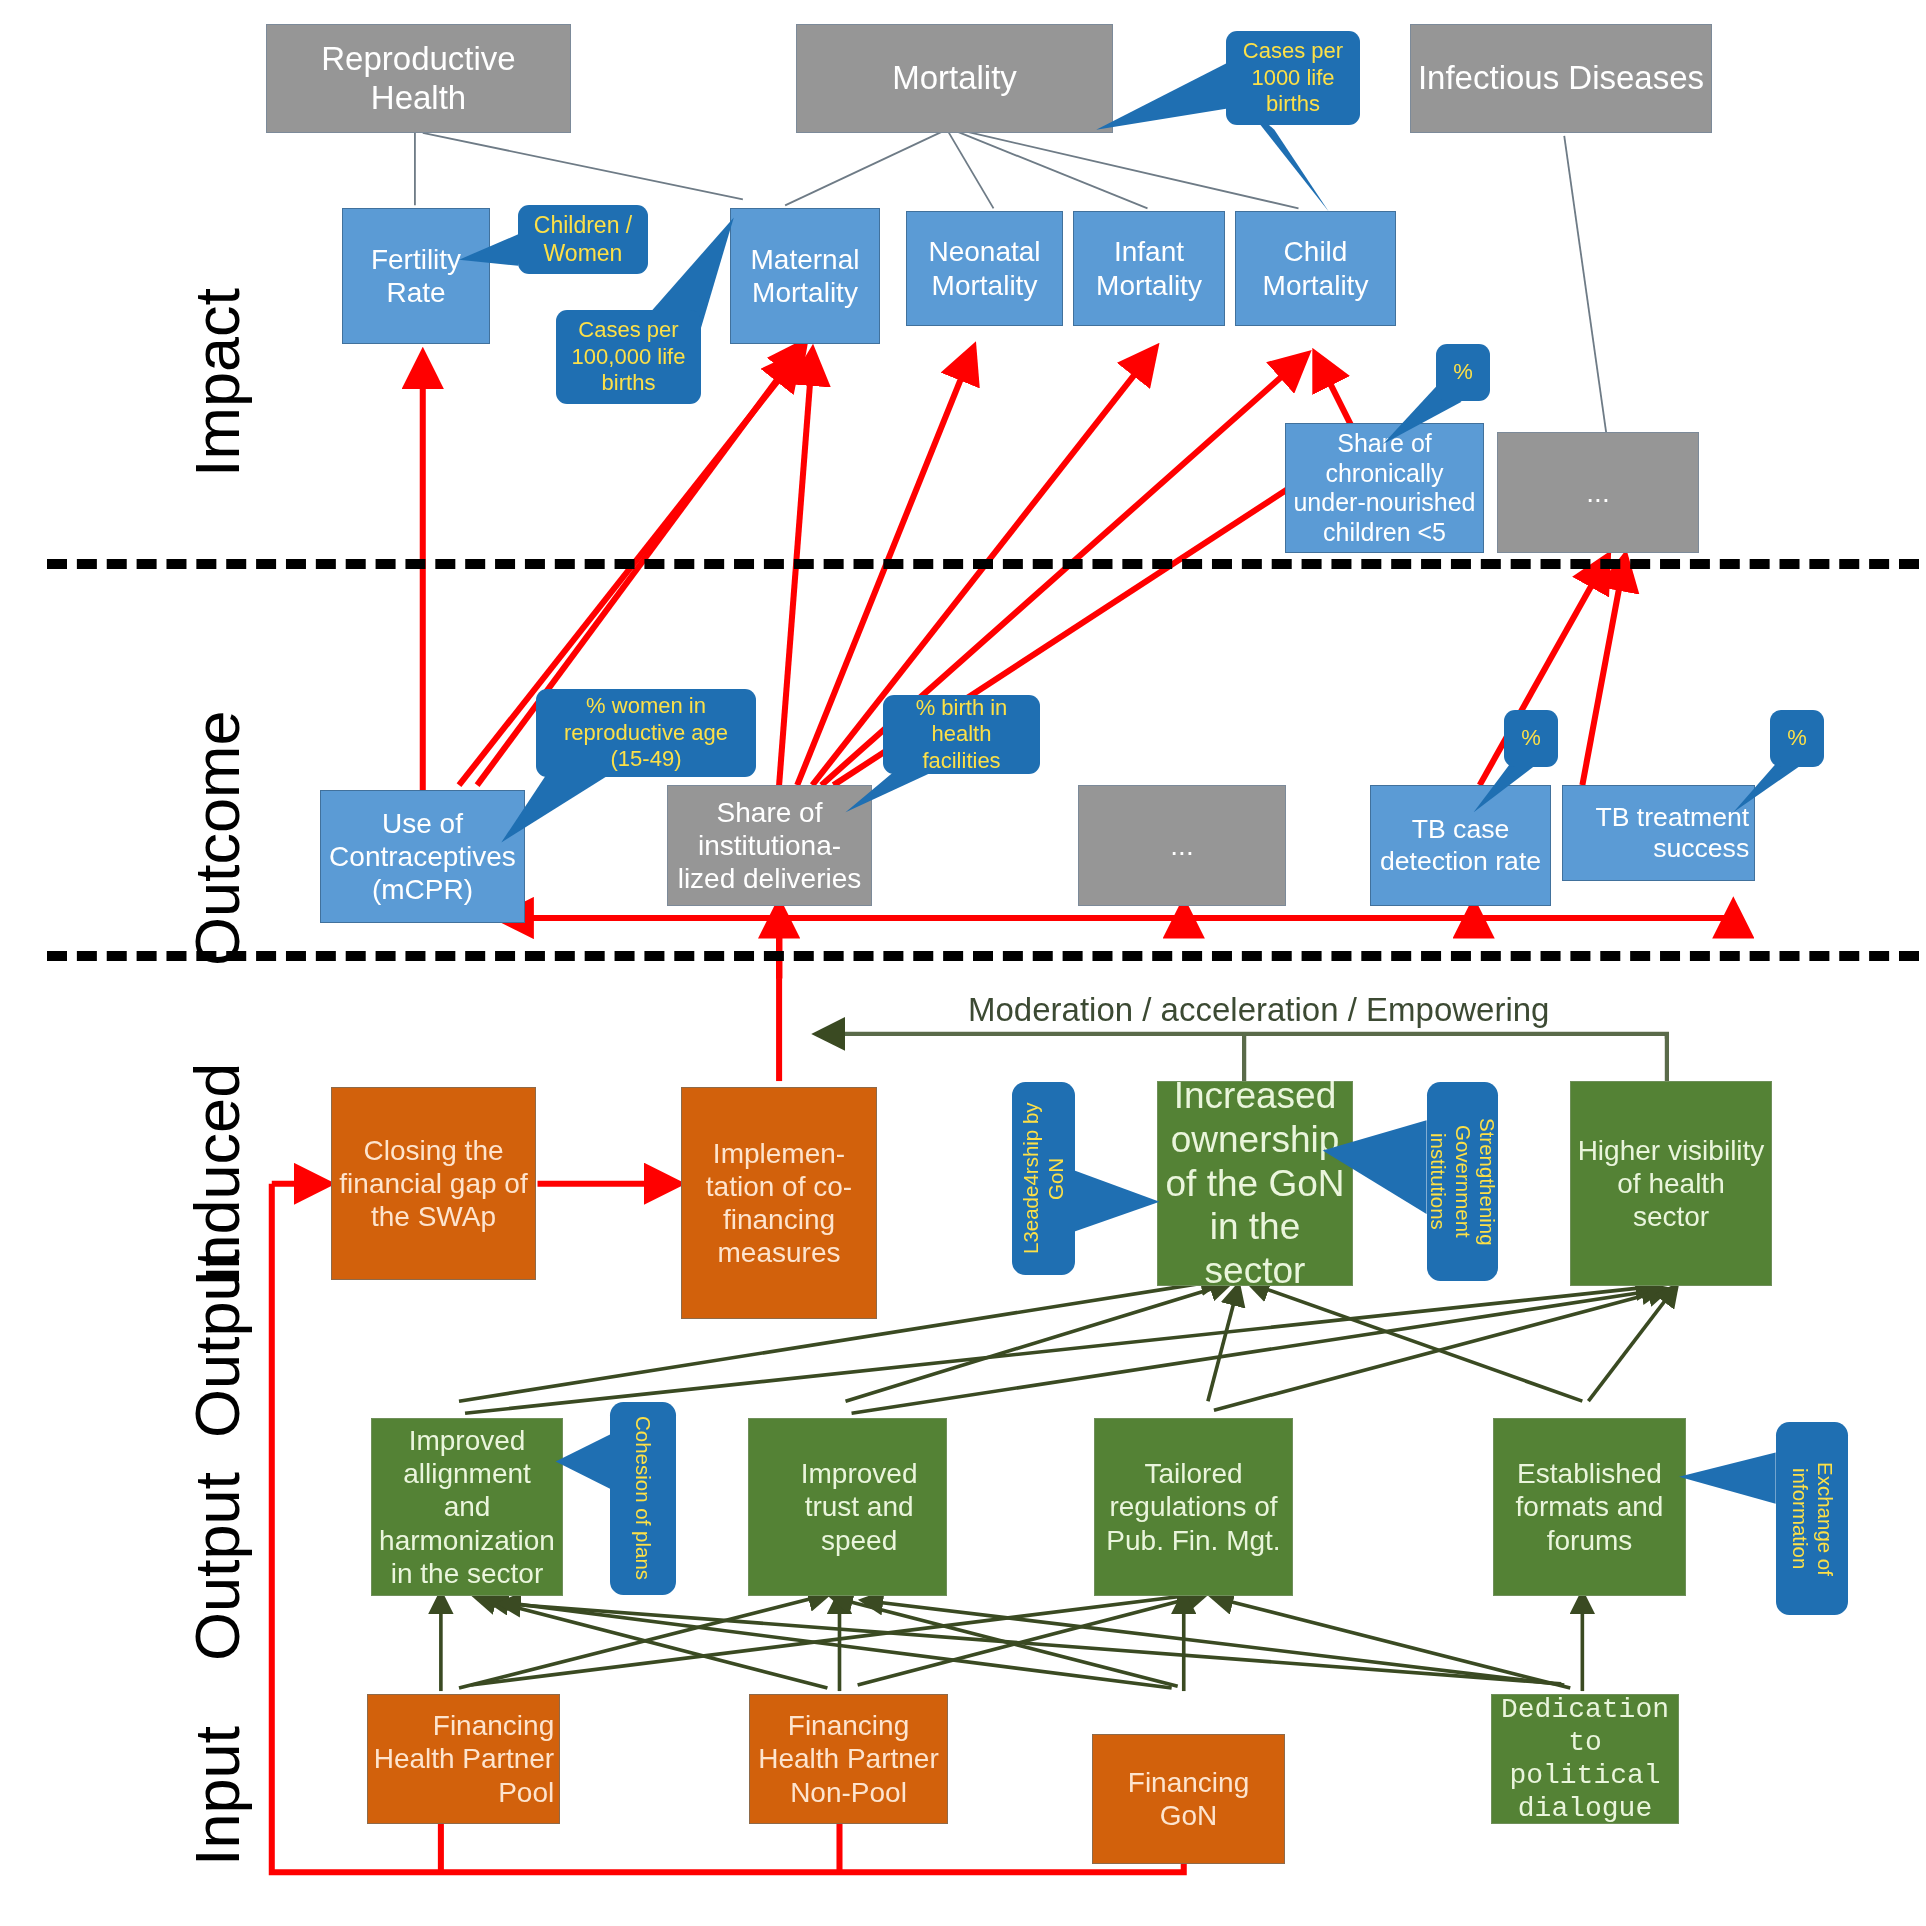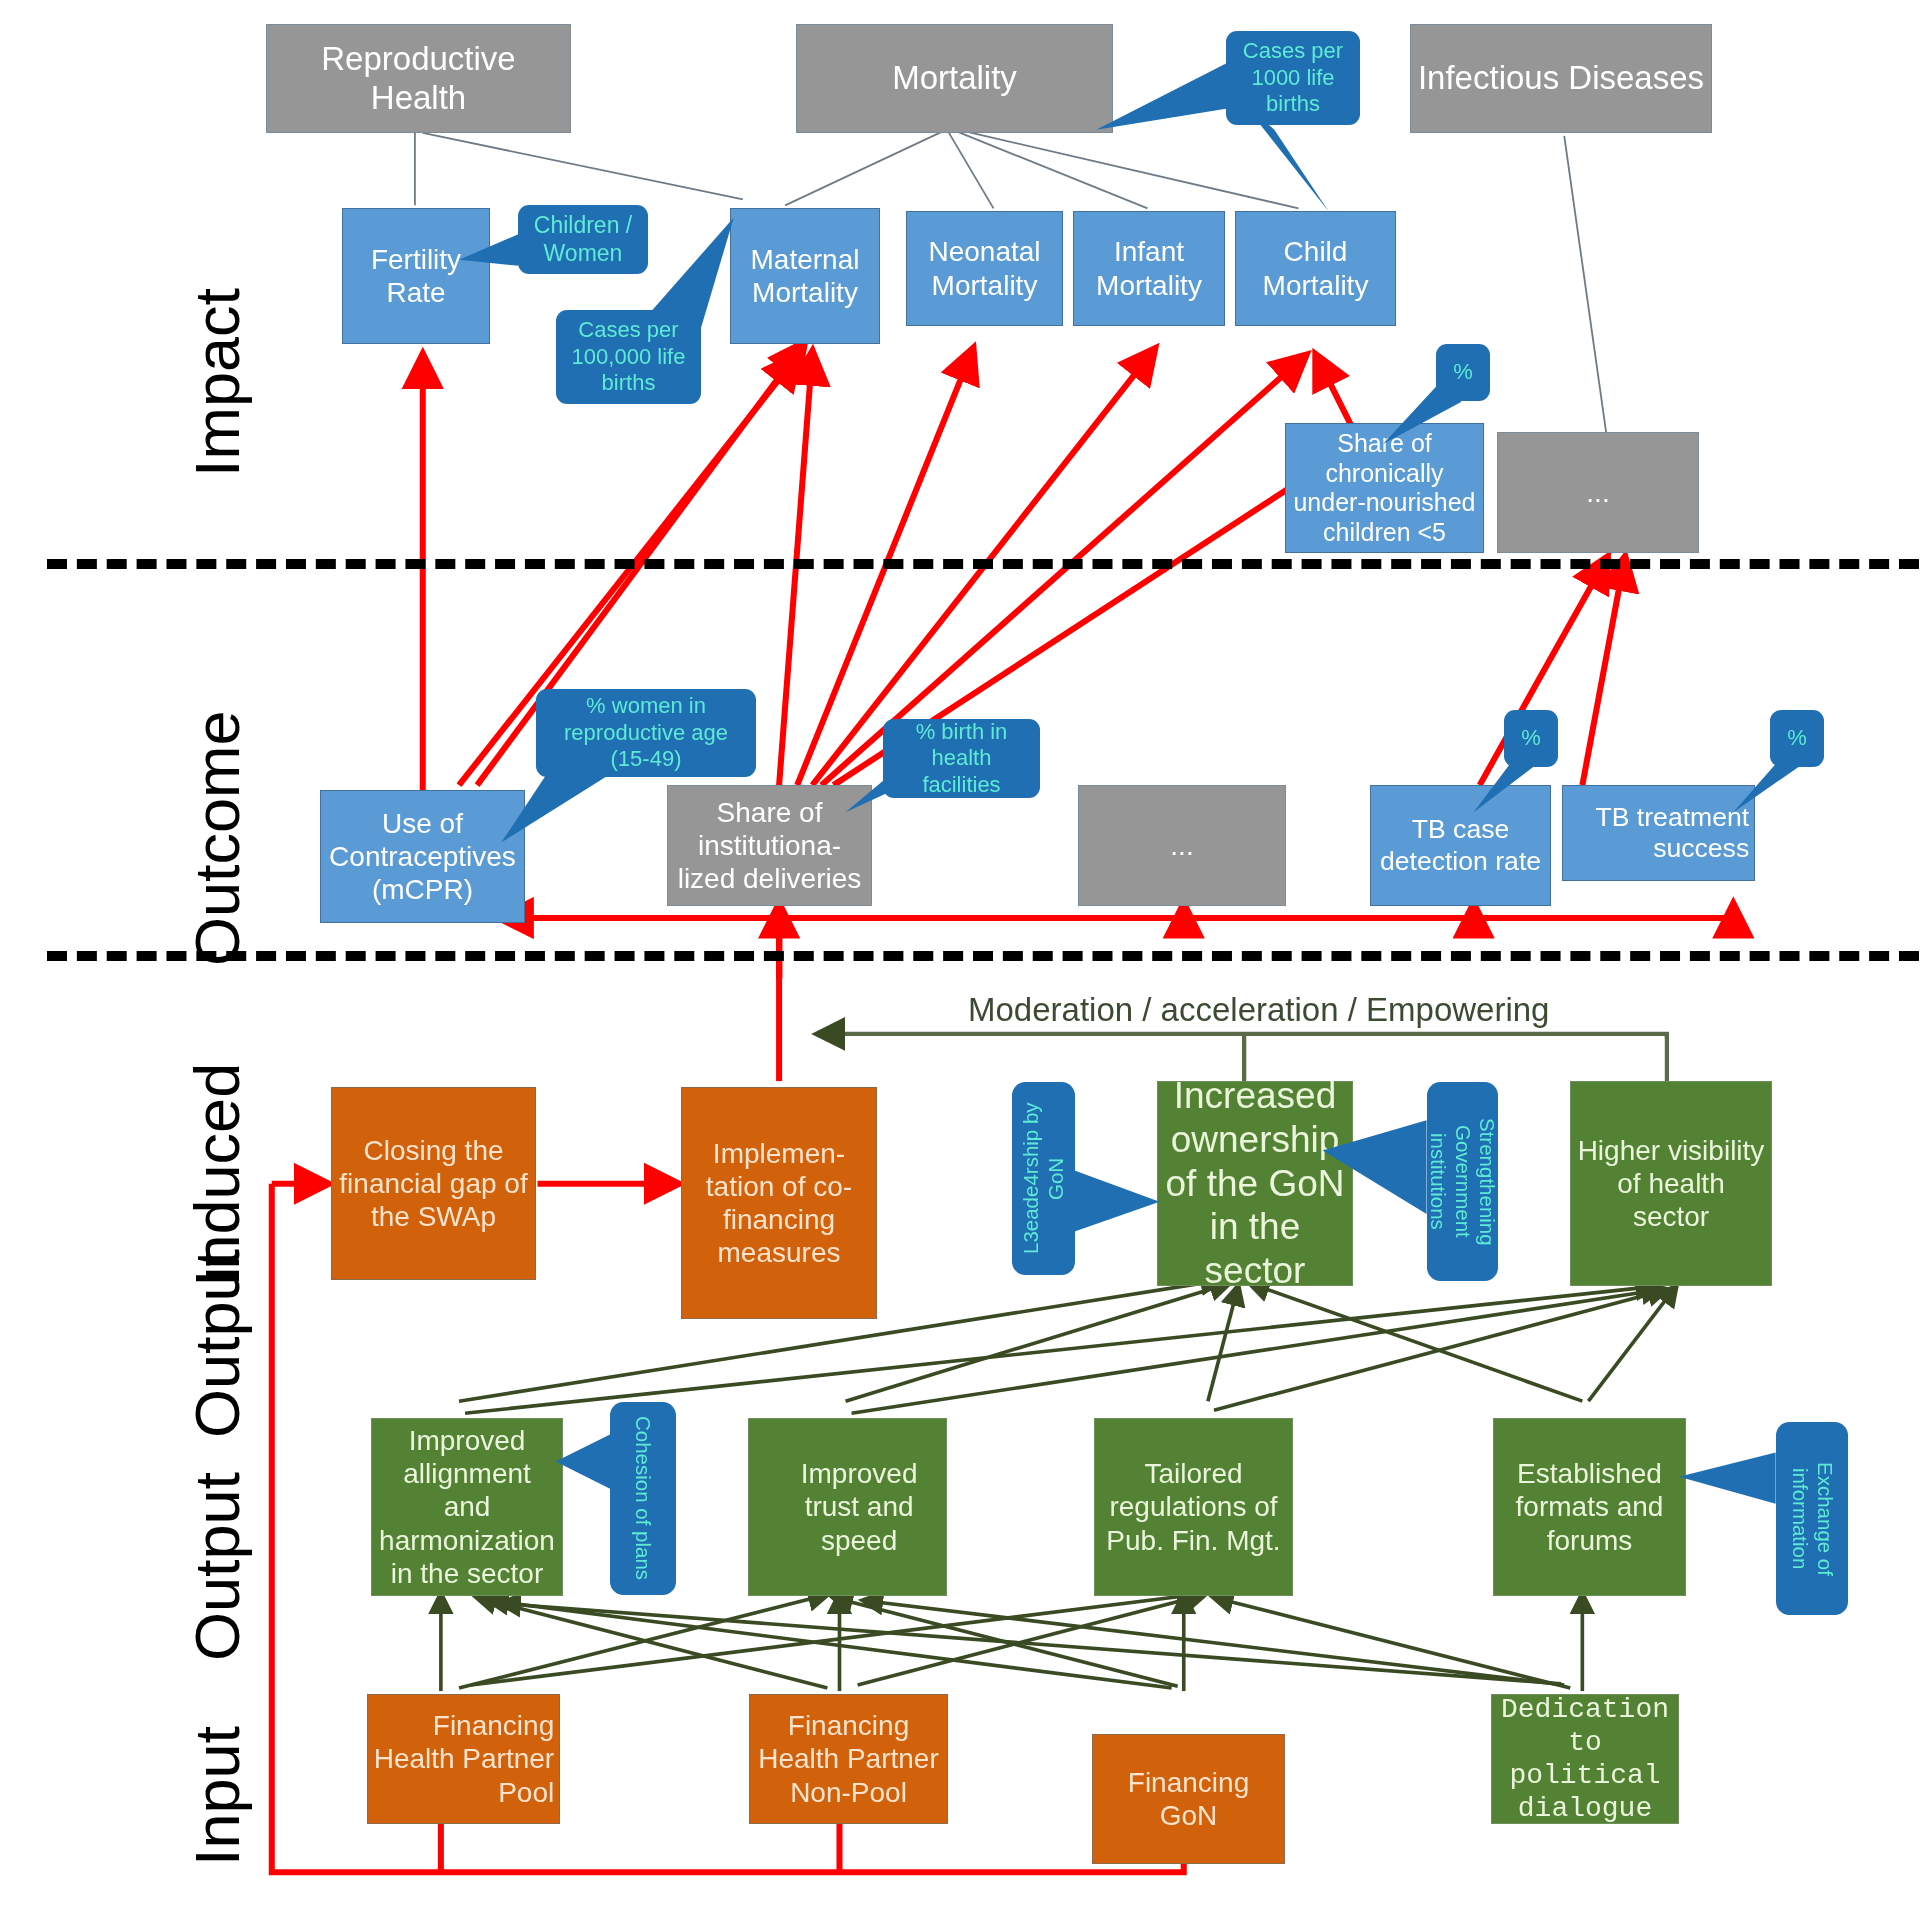--- a/index.html
+++ b/index.html
@@ -6,21 +6,21 @@
   body{font-family:"Liberation Sans",sans-serif;}
   #stage{position:relative;width:1926px;height:1926px;background:#ffffff;overflow:hidden;}
   #edges{position:absolute;left:0;top:0;width:1926px;height:1926px;pointer-events:none;}
 
   .node{position:absolute;box-sizing:border-box;display:flex;align-items:center;justify-content:center;text-align:center;color:#ffffff;line-height:1.18;padding:3.6px 4.8px;}
   .grey{background:#969696;border:1.2px solid #7c8a99;}
   .lblue{background:#5B9BD5;border:1.2px solid #41719C;}
   .green{background:#548235;border:1.2px solid #6f8f5a;color:#EAF5DC;}
   .orange{background:#D2610C;border:1.2px solid #8d6a4a;color:#FDE4CE;}
 
-  .callout{position:absolute;box-sizing:border-box;background:#1F6FB2;border-radius:11px;color:#5eead4;display:flex;align-items:center;justify-content:center;text-align:center;padding:6px 7.2px;line-height:1.2;z-index:6;}
+  .callout{position:absolute;box-sizing:border-box;background:#1F6FB2;border-radius:11px;color:#fde047;display:flex;align-items:center;justify-content:center;text-align:center;padding:6px 7.2px;line-height:1.2;z-index:6;}
   .callout.vert{writing-mode:vertical-rl;text-orientation:mixed;}
   .callout.vert.flip{transform:rotate(180deg);}
 
   .rowlabel{position:absolute;font-size:63px;color:#000;writing-mode:vertical-rl;transform:rotate(180deg);font-weight:400;letter-spacing:0px;white-space:nowrap;}
 
   .divider{position:absolute;left:47px;width:1872px;height:0;border-top:10.3px dashed #000;}
 
   .modtext{position:absolute;font-size:33px;color:#3c4a33;white-space:nowrap;}
 </style>
 </head>
@@ -201,21 +201,21 @@
   <div class="node lblue" style="left:1370px;top:785px;width:181px;height:121px;font-size:26.6px;">
     <span>TB case detection rate</span>
   </div>
   <div class="node lblue" style="left:1562px;top:785px;width:193px;height:96px;font-size:26.6px;text-align:right;">
     <span>TB treatment success</span>
   </div>
 
   <div class="callout" style="left:536px;top:689px;width:220px;height:88px;font-size:22px;">
     <span>% women in reproductive age (15-49)</span>
   </div>
-  <div class="callout" style="left:883px;top:695px;width:157px;height:79px;font-size:22px;margin-top:24px;">
+  <div class="callout" style="left:883px;top:695px;width:157px;height:79px;font-size:22px;">
     <span>% birth in health facilities</span>
   </div>
   <div class="callout" style="left:1504px;top:710px;width:54px;height:57px;font-size:22px;">
     <span>%</span>
   </div>
   <div class="callout" style="left:1770px;top:710px;width:54px;height:57px;font-size:22px;">
     <span>%</span>
   </div>
 
   <svg style="position:absolute;left:0;top:0;width:1926px;height:1926px;pointer-events:none;z-index:5;" viewBox="0 0 3189 3189" width="1926" height="1926">

